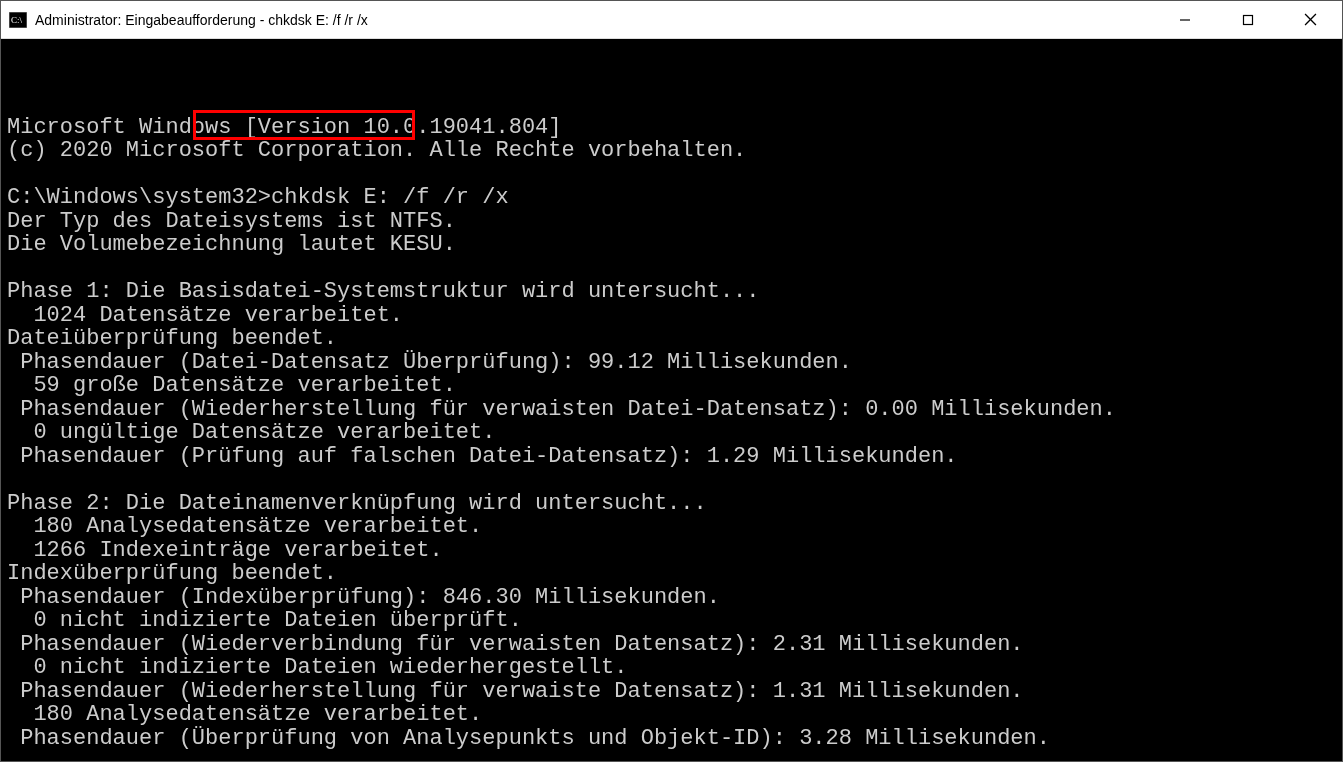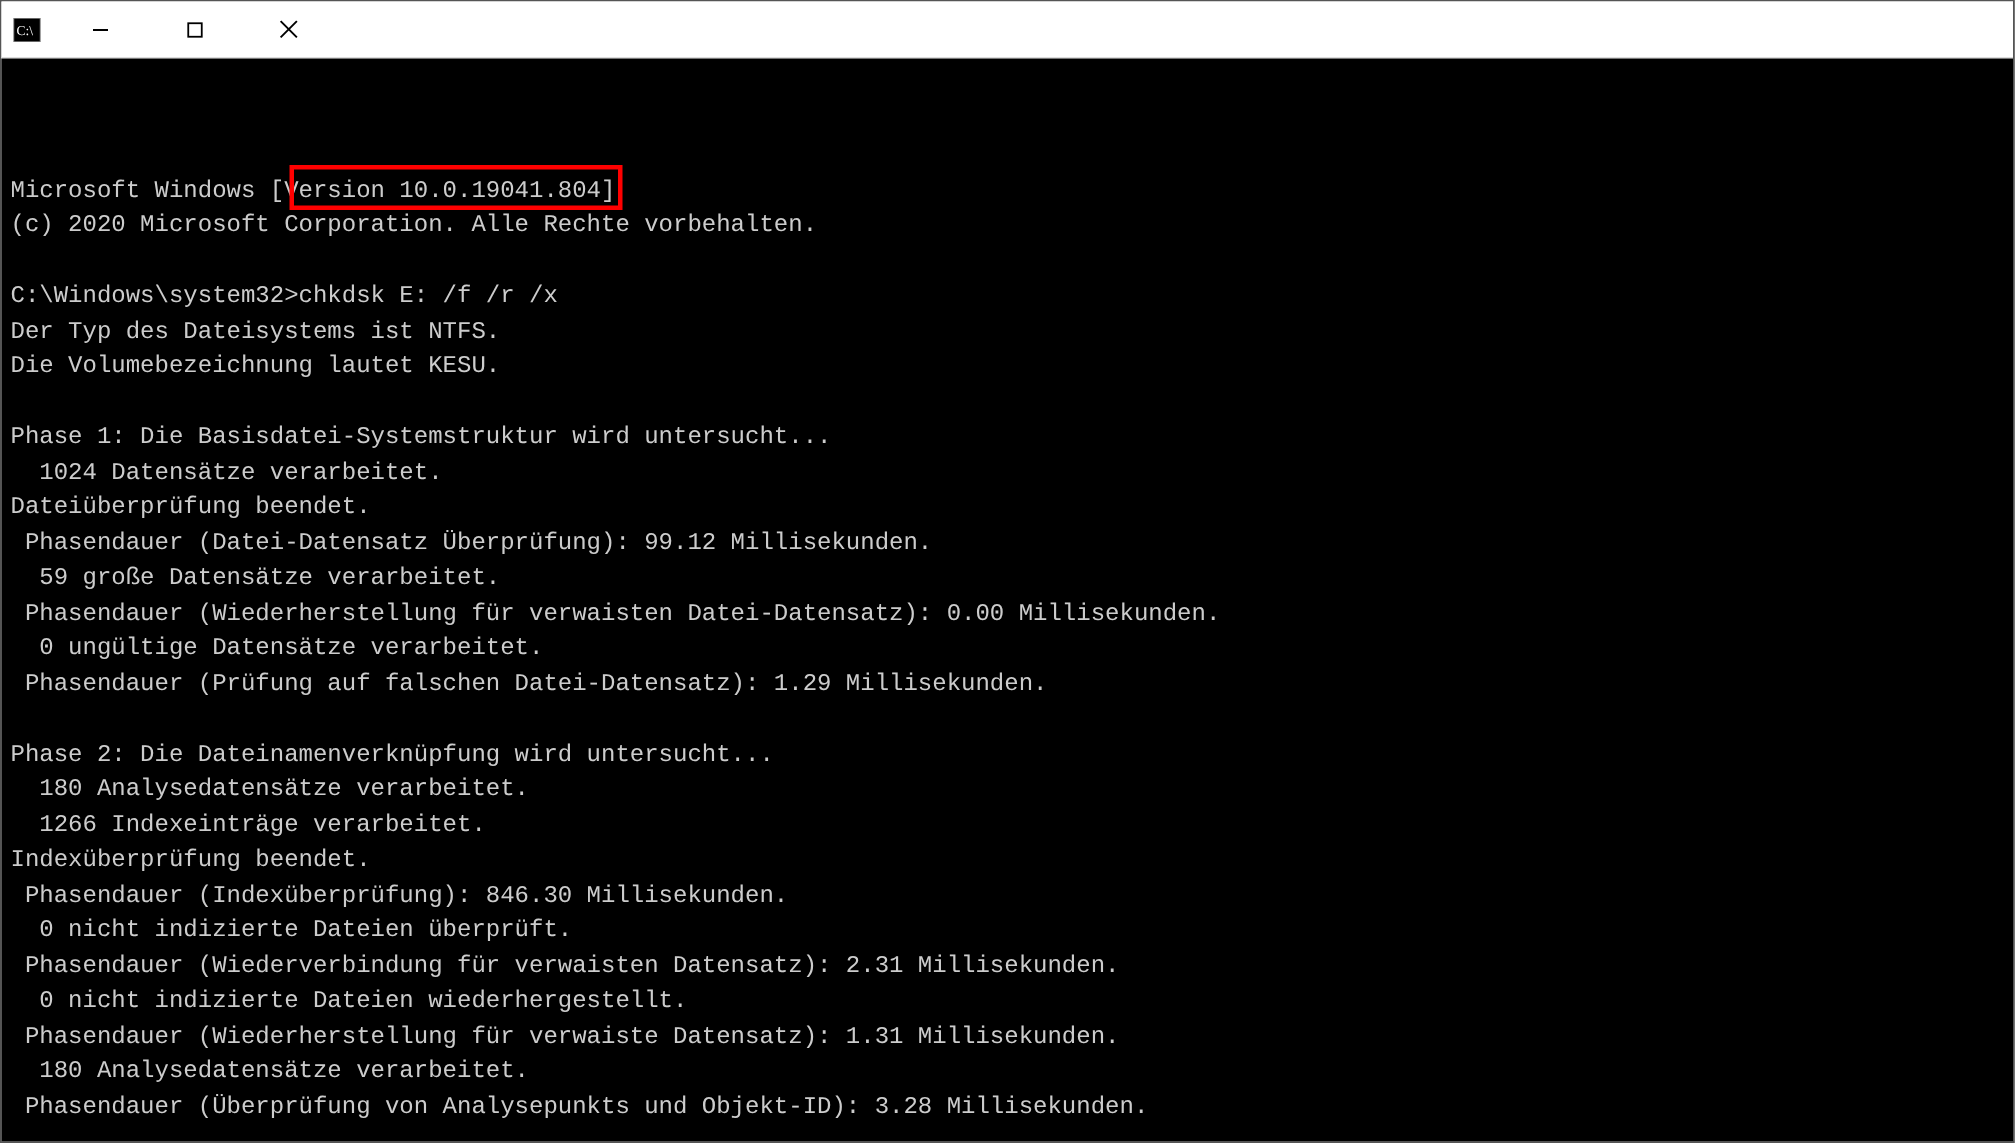--- a/index.html
+++ b/index.html
@@ -58,21 +58,21 @@
       justify-content: center;
       color: #000;
       font-size: 14px;
       cursor: pointer;
     }
     .terminal {
       flex: 1;
       background: #000;
       color: #ccc;
       font-family: Consolas, "Courier New", monospace;
-      font-size: 16px;
+      font-size: 22px;
       line-height: 23.5px;
       padding: 6px 0 0 6px;
       overflow: hidden;
       white-space: pre;
       position: relative;
     }
     .highlight-box {
       position: absolute;
       border: 3px solid #ff0000;
       box-sizing: border-box;
@@ -83,20 +83,21 @@
 <body>
 
 <div class="window">
   <div class="titlebar">
     <span class="titlebar-icon">
       <svg viewBox="0 0 18 16">
         <rect x="0" y="0" width="18" height="16" fill="#000" stroke="#888" stroke-width="1"></rect>
         <text x="2" y="11" font-size="9" fill="#fff" font-family="Consolas">C:\</text>
       </svg>
     </span>
+    <span class="titlebar-title">Administrator: Eingabeaufforderung - chkdsk  E: /f /r /x</span>
     <div class="window-controls">
       <div class="window-control">
         <svg width="12" height="12" viewBox="0 0 12 12">
             <line x1="1" y1="6" x2="11" y2="6" stroke="#000" stroke-width="1.2"></line>
           </svg>
       </div>
       <div class="window-control">
         <svg width="12" height="12" viewBox="0 0 12 12">
             <rect x="1.5" y="1.5" width="9" height="9" fill="none" stroke="#000" stroke-width="1.2"></rect>
           </svg>

